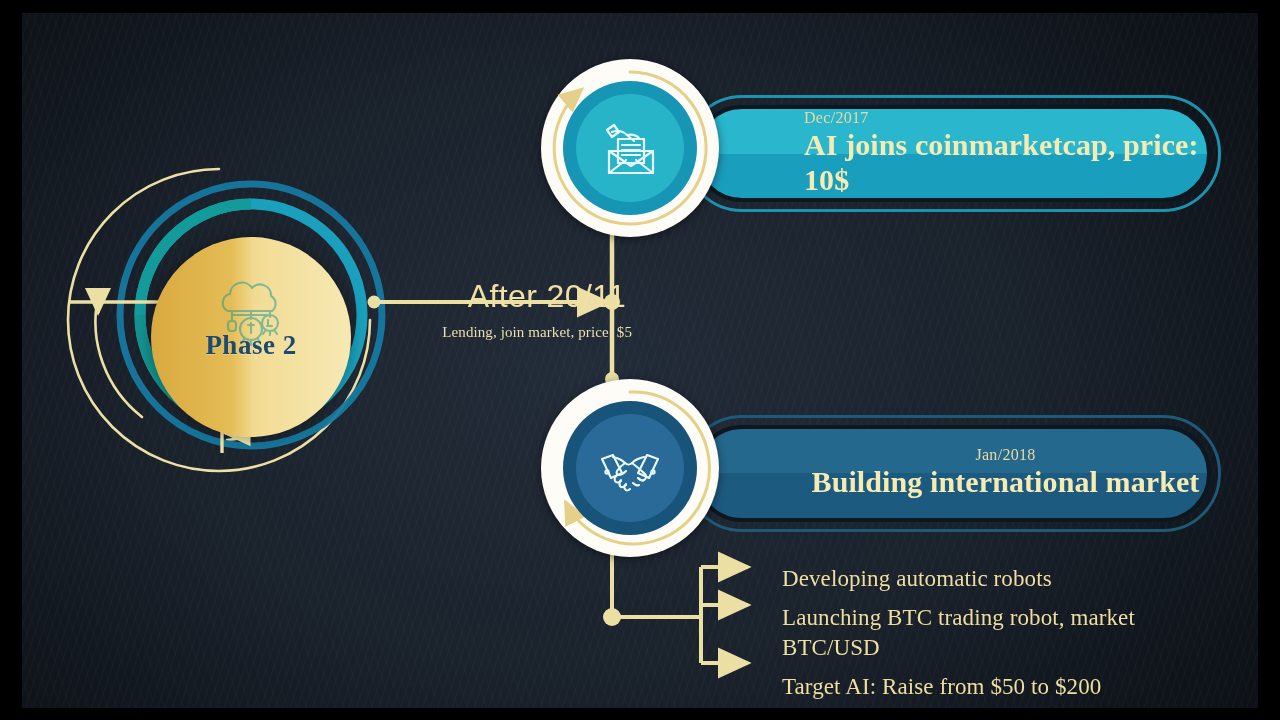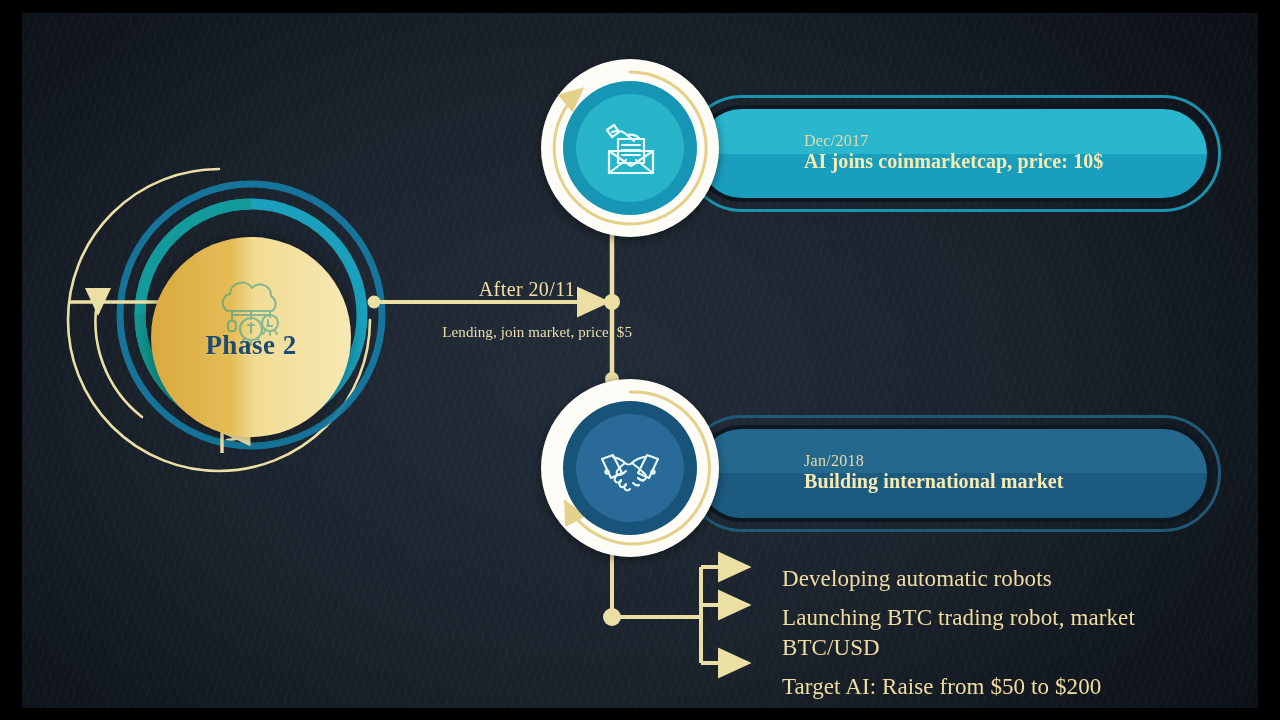--- a/index.html
+++ b/index.html
@@ -110,47 +110,48 @@
   #card-1 {
     left:672px; top:92px; width:517px;
     background:linear-gradient(180deg, #2ab6cd 0%, #2ab6cd 50%, #1a9ebd 50%, #1a9ebd 100%);
     border:4px solid #0d1720;
   }
   #card-1-outline { left:662px; top:82px; width:537px; border-color:#1b93b0; }
   #card-2 {
     left:672px; top:412px; width:517px;
     background:linear-gradient(180deg, #24688e 0%, #24688e 50%, #1d5a80 50%, #1d5a80 100%);
     border:4px solid #0d1720;
+    text-align:center;
   }
   #card-2-outline { left:662px; top:402px; width:537px; border-color:#1d5a78; }
 
   .ms-date {
     font-family:"Liberation Serif", serif;
     font-size:16px;
     color:#ead9a2;
     line-height:1.06;
     letter-spacing:0.3px;
   }
   .ms-title {
     font-family:"Liberation Serif", serif;
     font-weight:bold;
-    font-size:20px;
+    font-size:30px;
     color:#f6ebb2;
     line-height:1.18;
     letter-spacing:0.1px;
   }
 
   
   #conn-title {
     position:absolute;
-    left:400px; top:265px;
+    left:420px; top:265px;
     width:210px;
     text-align:center;
-    font-family:Liberation Serif, serif;
-    font-size:20px;
+    font-family:Liberation Sans, sans-serif;
+    font-size:32px;
     color:#f0e0a4;
     letter-spacing:0.4px;
   }
   #conn-sub {
     position:absolute;
     left:368px; top:311px;
     width:242px;
     text-align:right;
     font-family:"Liberation Serif", serif;
     font-size:15px;

